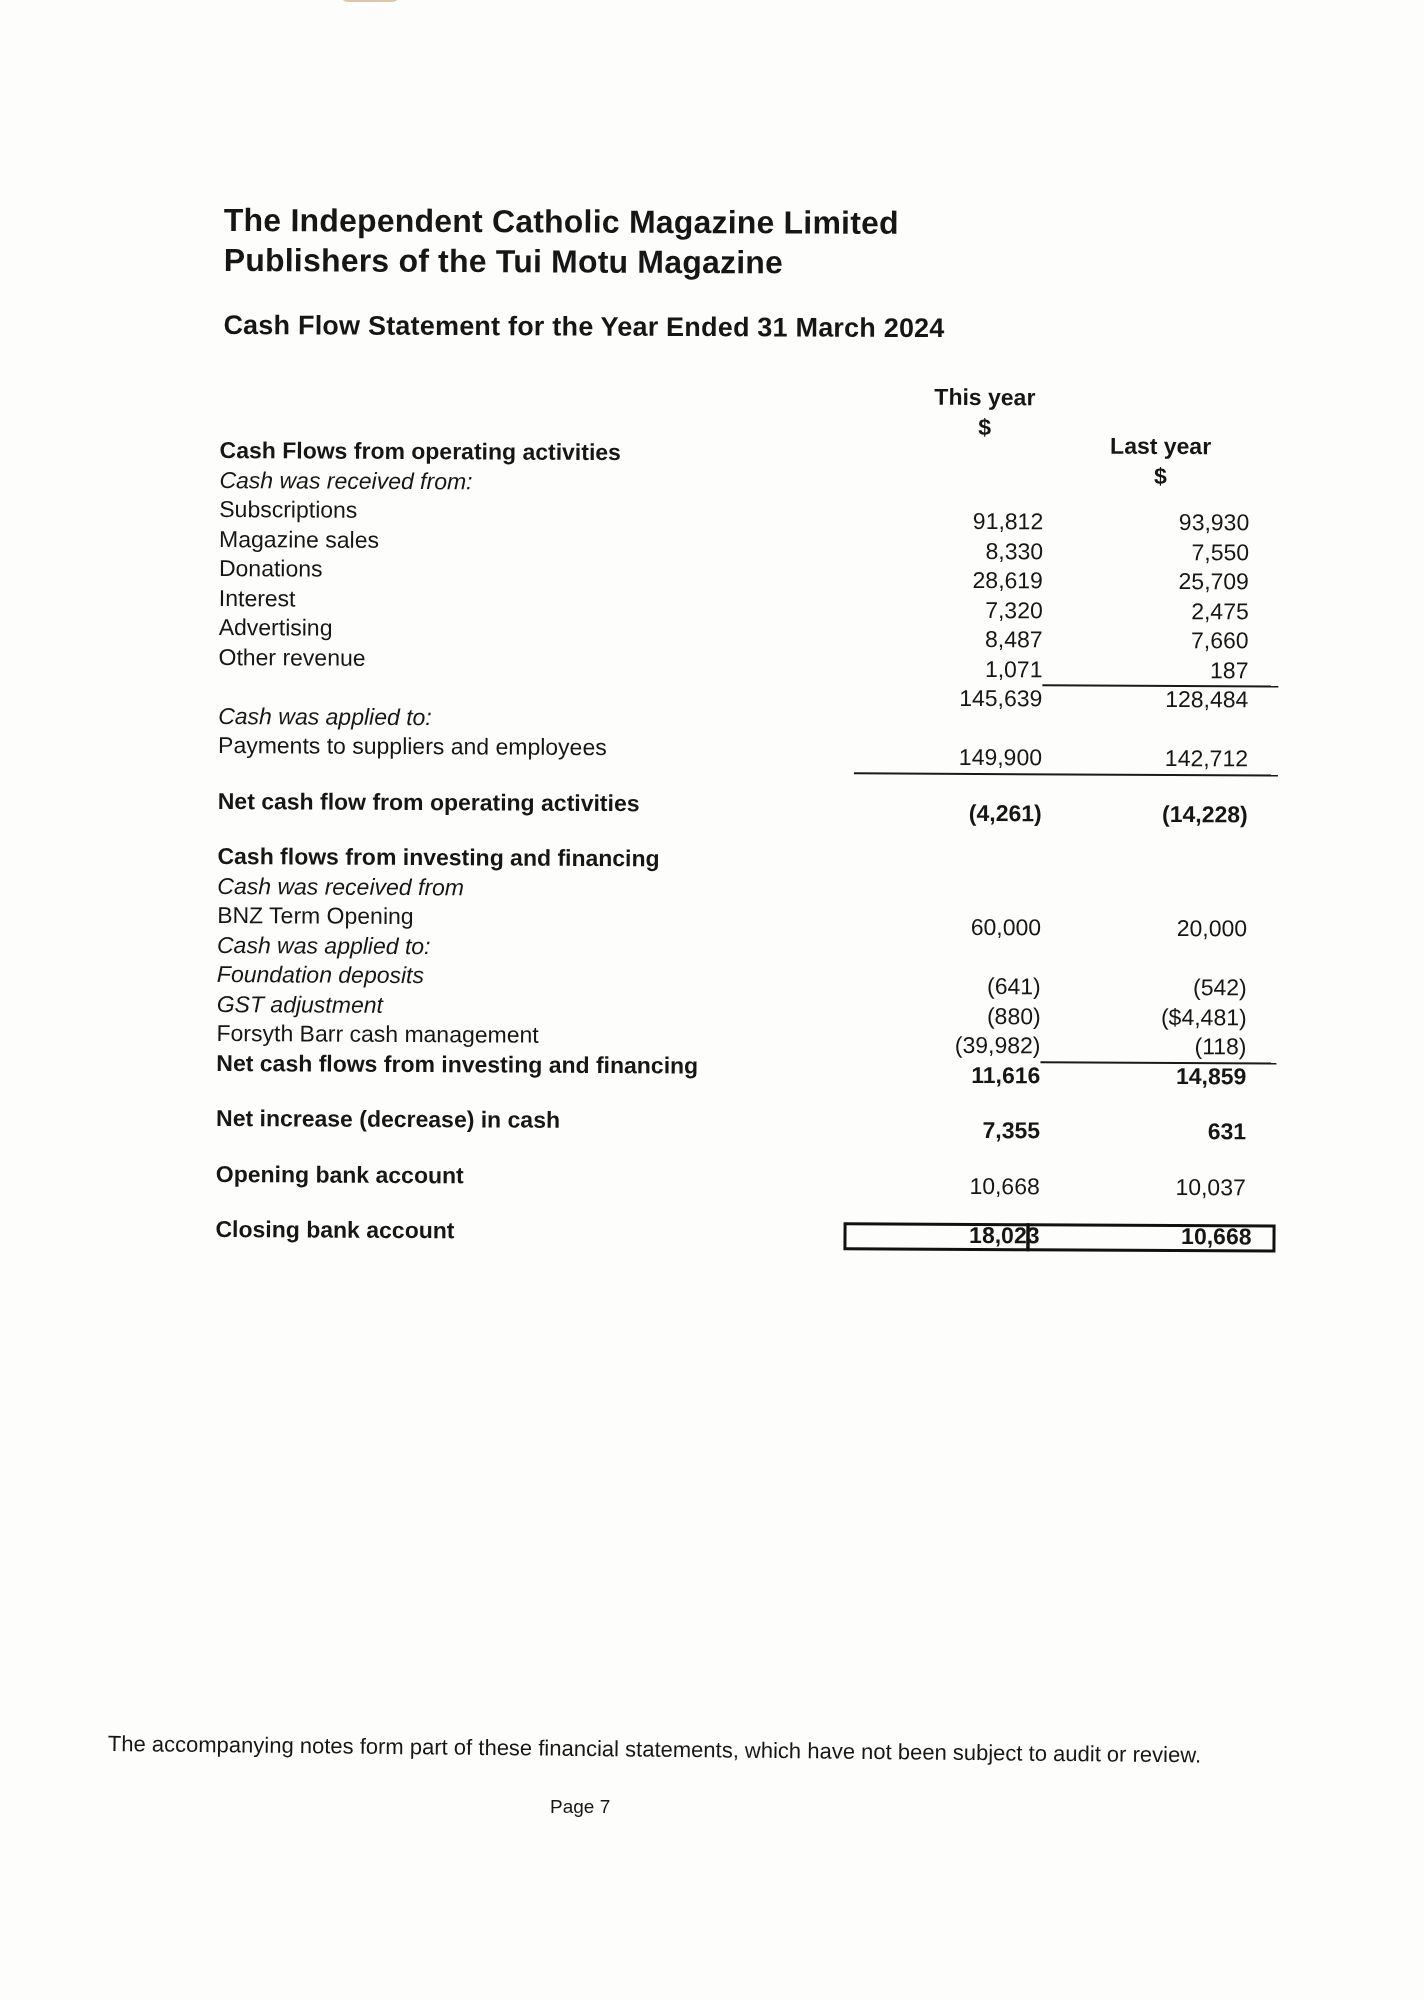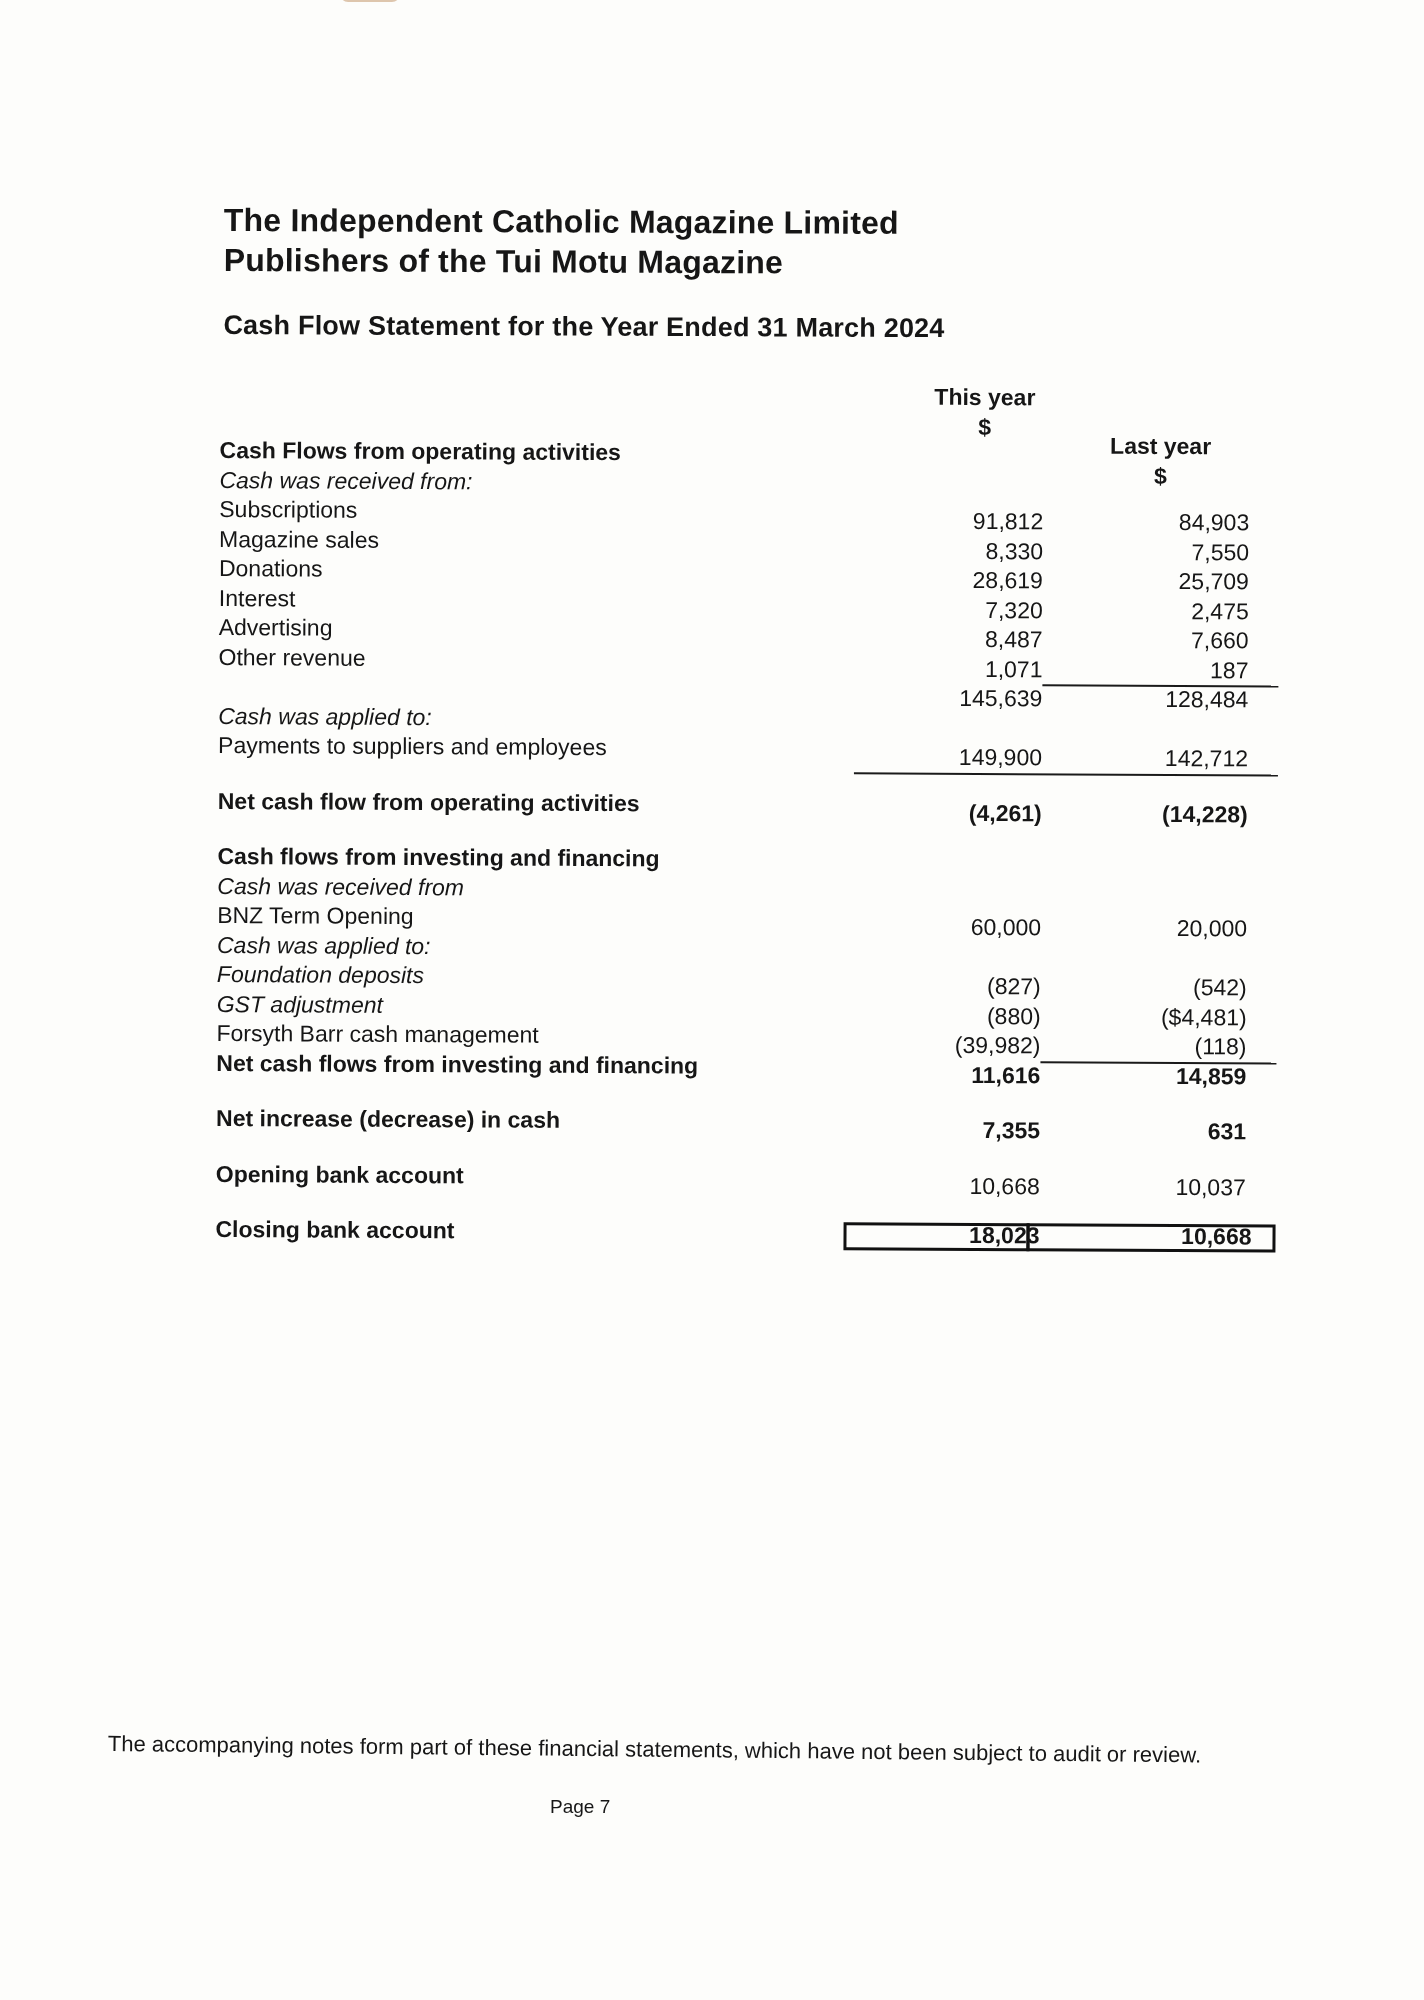--- a/index.html
+++ b/index.html
@@ -148,21 +148,21 @@
     <div class="row heading">
       <span class="label">Cash Flows from operating activities</span>
     </div>
     <div class="row">
       <span class="label italic">Cash was received from:</span>
     </div>
 
     <div class="row">
       <span class="label">Subscriptions</span>
       <span class="val this">91,812</span>
-      <span class="val last">84,903</span>
+      <span class="val last">93,930</span>
     </div>
     <div class="row">
       <span class="label">Magazine sales</span>
       <span class="val this">8,330</span>
       <span class="val last">7,550</span>
     </div>
     <div class="row">
       <span class="label">Donations</span>
       <span class="val this">28,619</span>
       <span class="val last">25,709</span>
@@ -214,21 +214,21 @@
     <div class="row">
       <span class="label">BNZ Term Opening</span>
       <span class="val this">60,000</span>
       <span class="val last">20,000</span>
     </div>
     <div class="row">
       <span class="label italic">Cash was applied to:</span>
     </div>
     <div class="row">
       <span class="label italic">Foundation deposits</span>
-      <span class="val this">(827)</span>
+      <span class="val this">(641)</span>
       <span class="val last">(542)</span>
     </div>
     <div class="row">
       <span class="label italic">GST adjustment</span>
       <span class="val this">(880)</span>
       <span class="val last">($4,481)</span>
     </div>
     <div class="row">
       <span class="label">Forsyth Barr cash management</span>
       <span class="val this">(39,982)</span>

